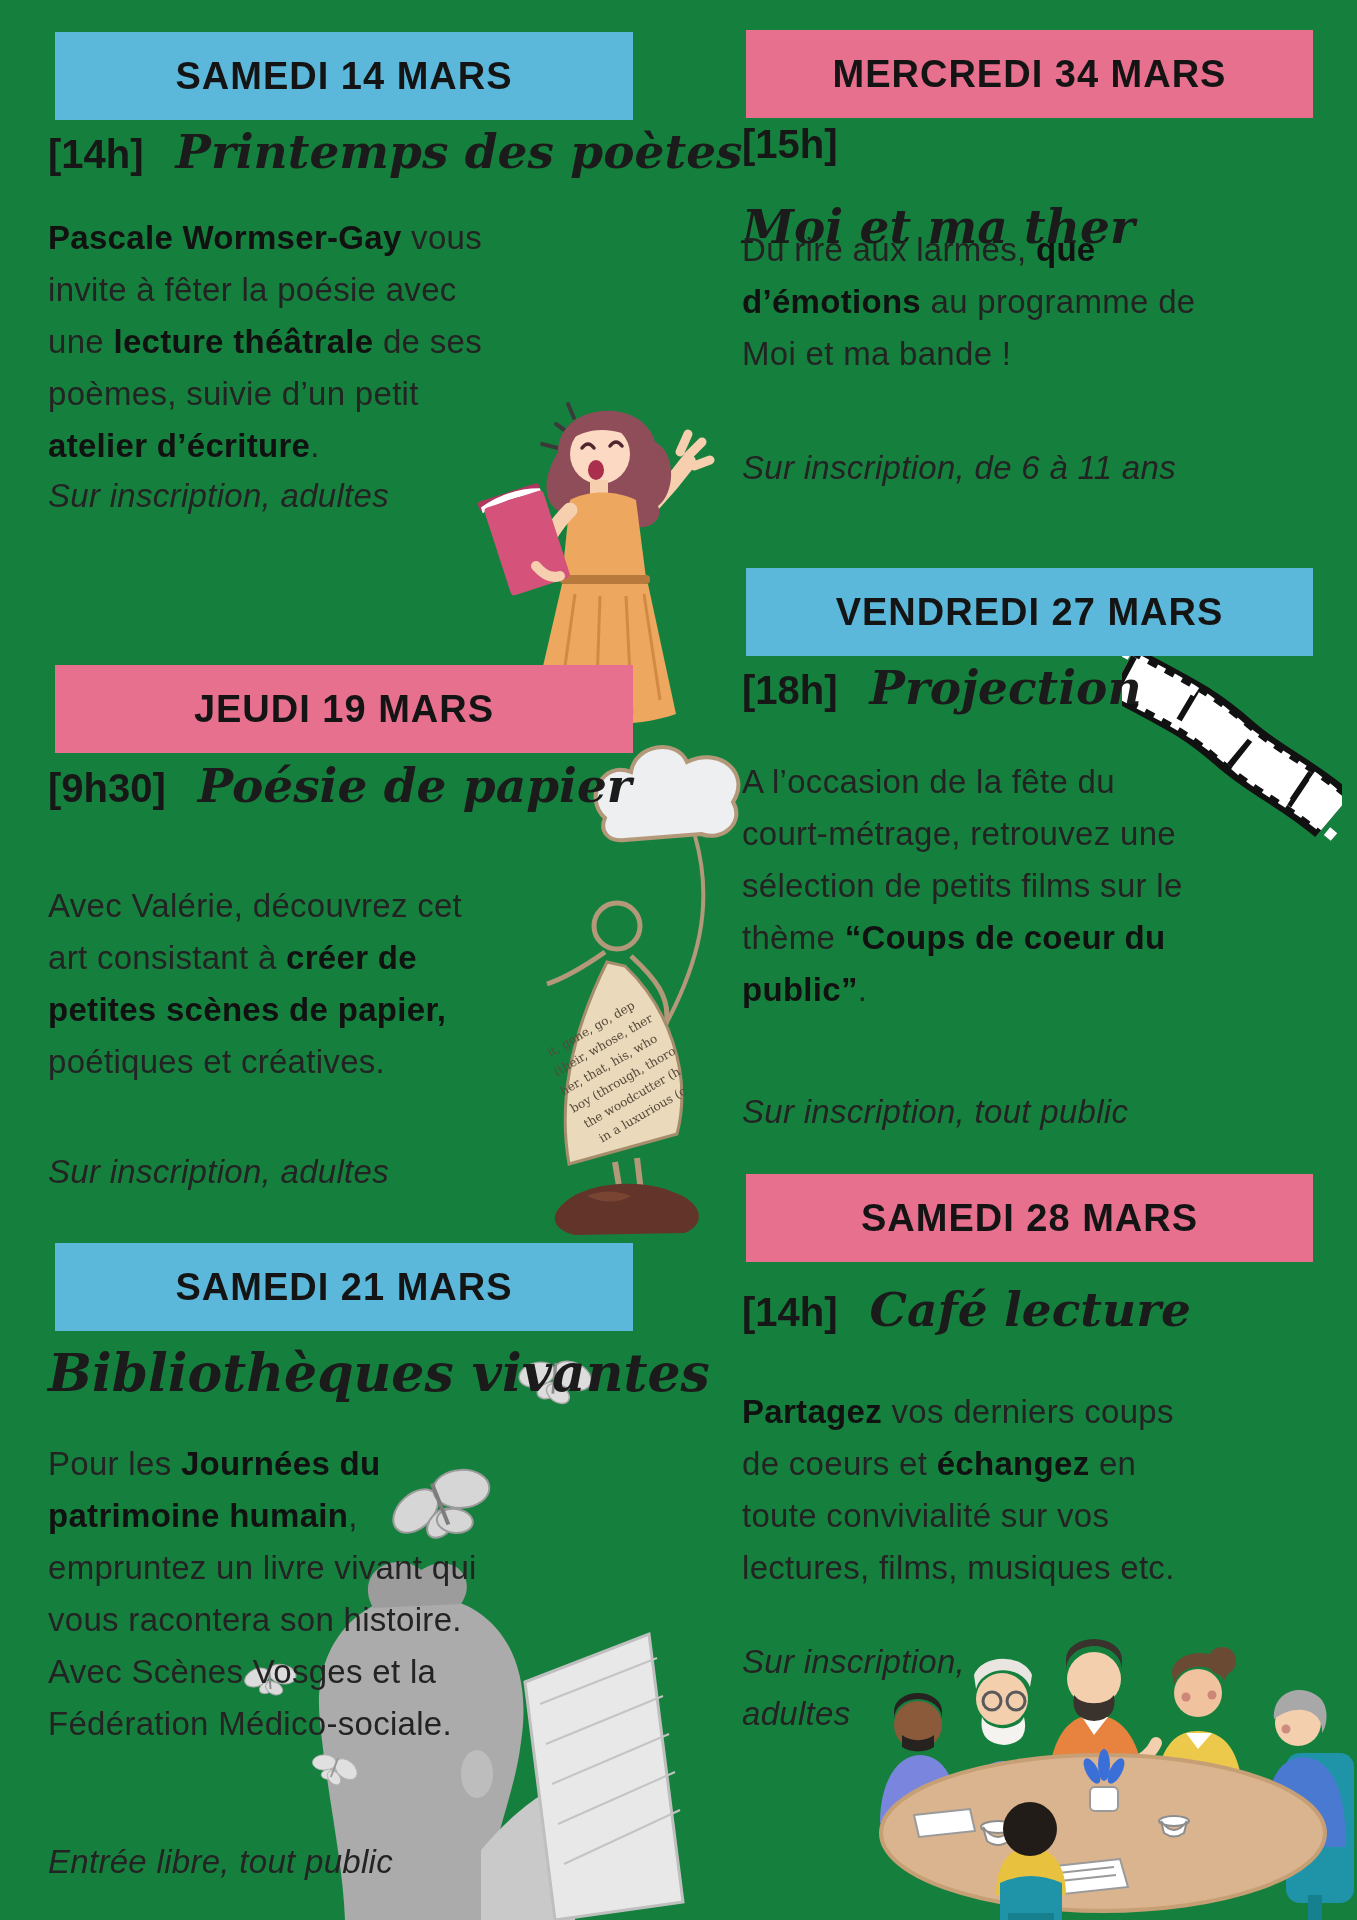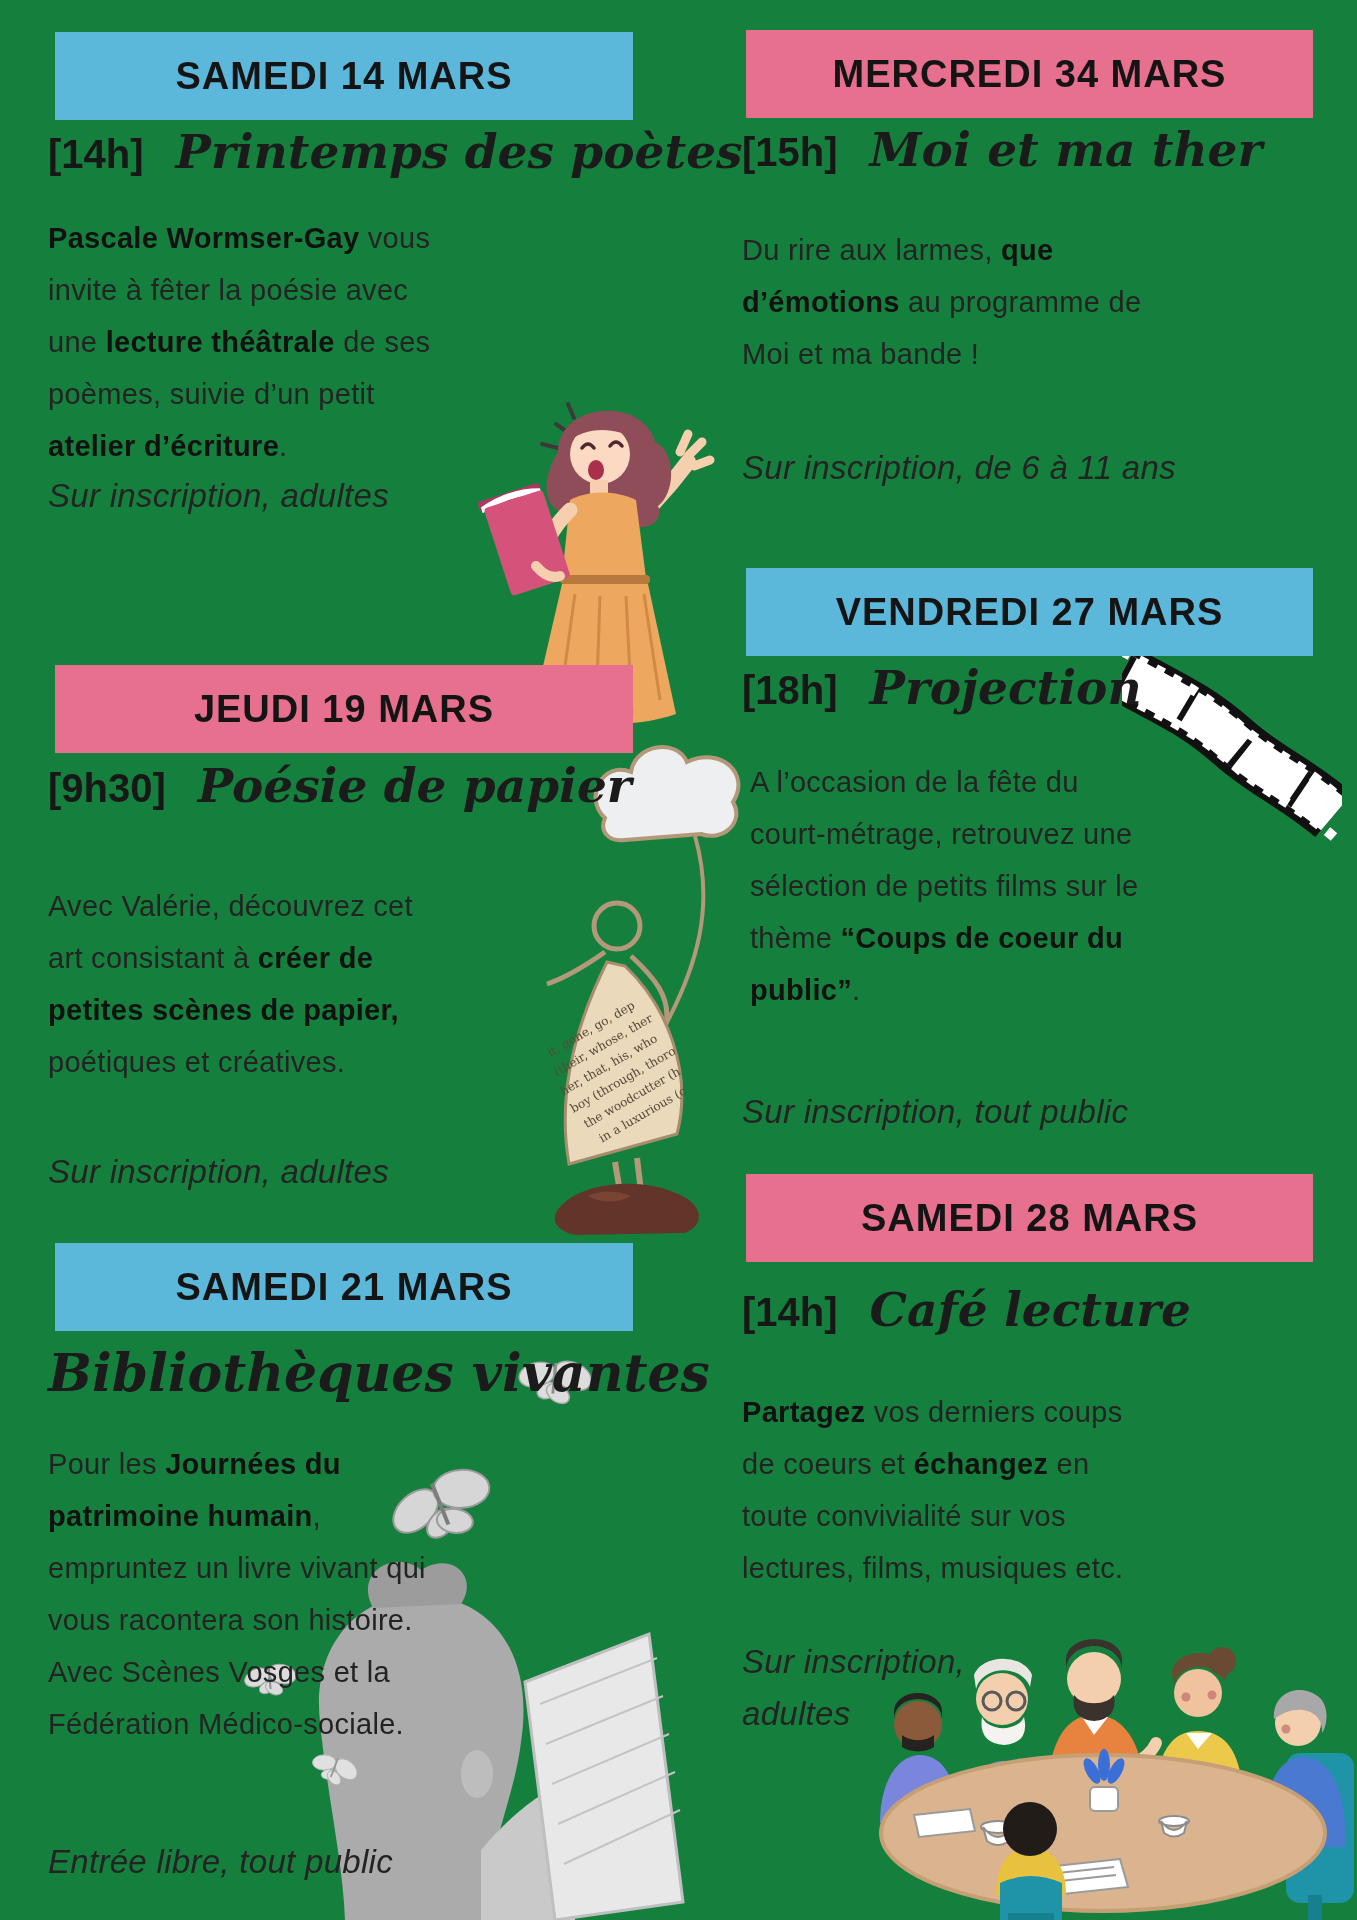--- a/index.html
+++ b/index.html
@@ -9,21 +9,21 @@
   #col-left{left:48px;width:585px;}
   #col-right{left:742px;width:575px;}
   .bar{position:absolute;height:88px;display:flex;align-items:center;justify-content:center;
        font-weight:bold;font-size:38px;letter-spacing:1px;color:#141414;z-index:3;}
   .bar.blue{background:#5cb8da;}
   .bar.pink{background:#e7708f;}
   .title{position:absolute;display:flex;align-items:baseline;gap:32px;z-index:3;white-space:nowrap;}
   .time{font-weight:bold;font-size:40px;color:#171717;}
   .script{font-family:"DejaVu Serif",serif;font-style:italic;font-weight:bold;font-size:47px;color:#1b1b1b;}
   .script.big{font-size:52px;}
-  .body-text{position:absolute;font-size:29px;line-height:52px;letter-spacing:.3px;z-index:3;}
+  .body-text{position:absolute;font-size:33px;line-height:52px;letter-spacing:.3px;z-index:3;}
   .body-text b{font-weight:bold;color:#111;}
   .note{position:absolute;font-size:33px;line-height:52px;font-style:italic;letter-spacing:.3px;z-index:3;}
   .illus{position:absolute;z-index:1;}
   svg{display:block;width:100%;height:100%;}
 </style>
 </head>
 <body>
 
 <div id="page">
 
@@ -49,33 +49,33 @@
     <div class="title" style="top:1342px;left:0;">
       <span class="script big">Bibliothèques vivantes</span>
     </div>
     <div class="body-text" style="top:1438px;left:0;width:570px;">Pour les <b>Journées du</b><br><b>patrimoine humain</b>,<br>empruntez un livre vivant qui<br>vous racontera son histoire.<br>Avec Scènes Vosges et la<br>Fédération Médico-sociale.</div>
     <div class="note" style="top:1836px;left:0;">Entrée libre, tout public</div>
   </div>
 
   <div class="col" id="col-right">
 
     <div class="bar pink" style="top:30px;left:4px;width:567px;">MERCREDI 34 MARS</div>
-    <div class="title" style="top:122px;left:0;">
+    <div class="title" style="top:122px;left:0;flex-direction:column;">
       <span class="time">[15h]</span>
       <span class="script">Moi et ma ther</span>
     </div>
     <div class="body-text" style="top:224px;left:0;width:570px;">Du rire aux larmes, <b>que</b><br><b>d’émotions</b> au programme de<br>Moi et ma bande !</div>
     <div class="note" style="top:442px;left:0;">Sur inscription, de 6 à 11 ans</div>
 
     <div class="bar blue" style="top:568px;left:4px;width:567px;">VENDREDI 27 MARS</div>
     <div class="title" style="top:660px;left:0;">
       <span class="time">[18h]</span>
       <span class="script">Projection</span>
     </div>
-    <div class="body-text" style="top:756px;left:8px;width:570px;">A l’occasion de la fête du<br>court-métrage, retrouvez une<br>sélection de petits films sur le<br>thème <b>“Coups de coeur du</b><br><b>public”</b>.</div>
+    <div class="body-text" style="top:756px;left:0;width:570px;">A l’occasion de la fête du<br>court-métrage, retrouvez une<br>sélection de petits films sur le<br>thème <b>“Coups de coeur du</b><br><b>public”</b>.</div>
     <div class="note" style="top:1086px;left:0;">Sur inscription, tout public</div>
 
     <div class="bar pink" style="top:1174px;left:4px;width:567px;">SAMEDI 28 MARS</div>
     <div class="title" style="top:1282px;left:0;">
       <span class="time">[14h]</span>
       <span class="script">Café lecture</span>
     </div>
     <div class="body-text" style="top:1386px;left:0;width:570px;"><b>Partagez</b> vos derniers coups<br>de coeurs et <b>échangez</b> en<br>toute convivialité sur vos<br>lectures, films, musiques etc.</div>
     <div class="note" style="top:1636px;left:0;">Sur inscription,<br>adultes</div>
   </div>

